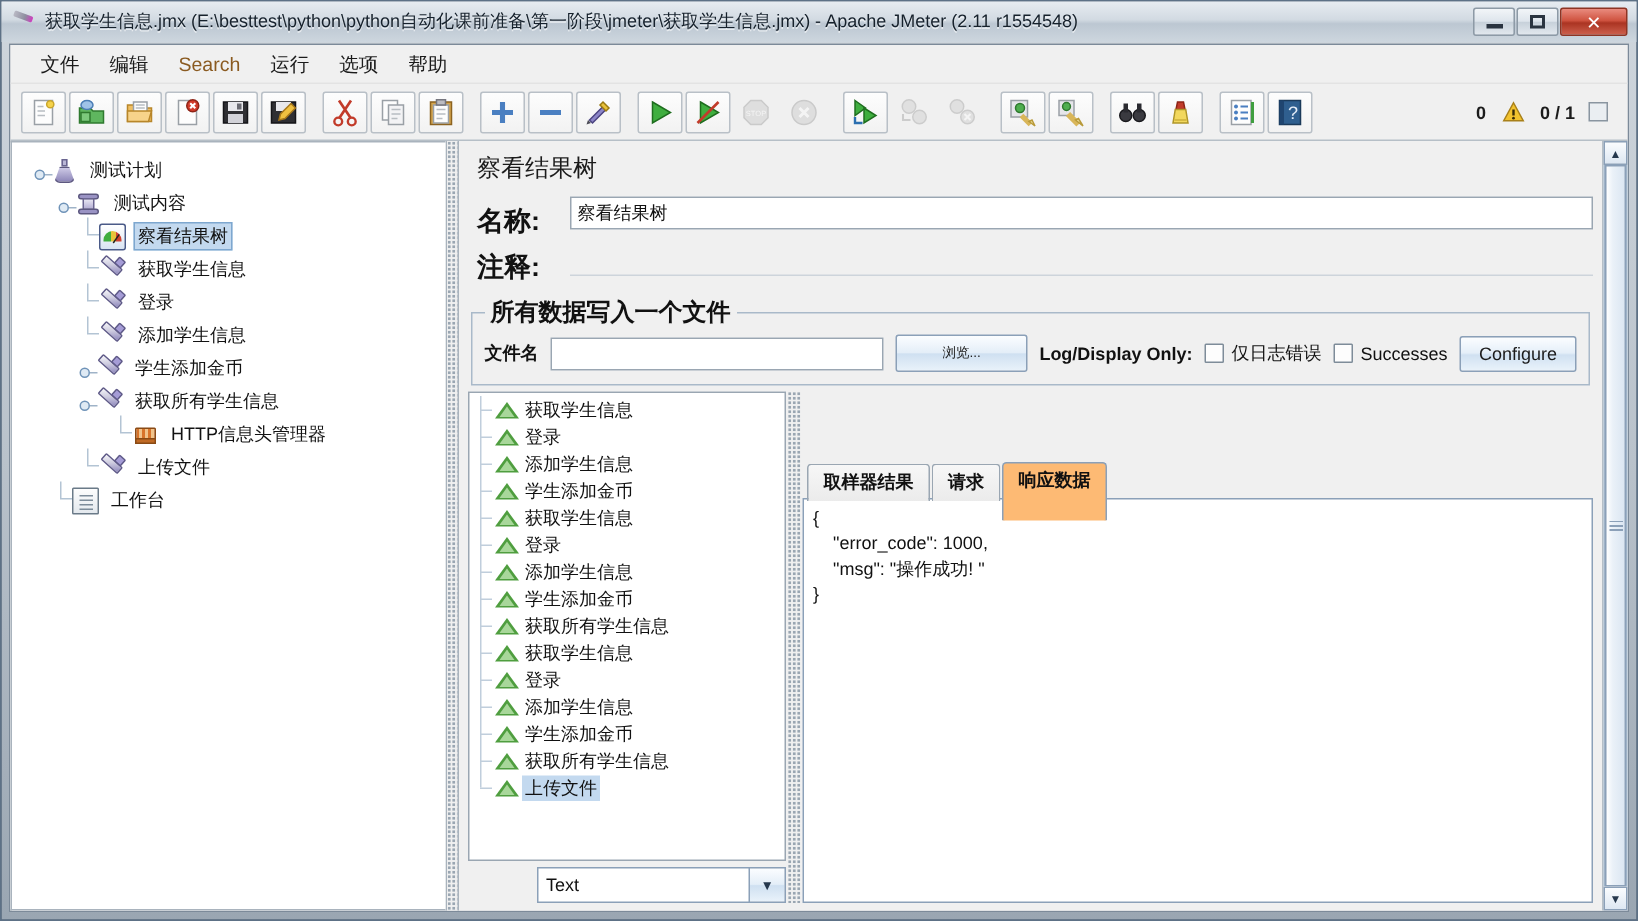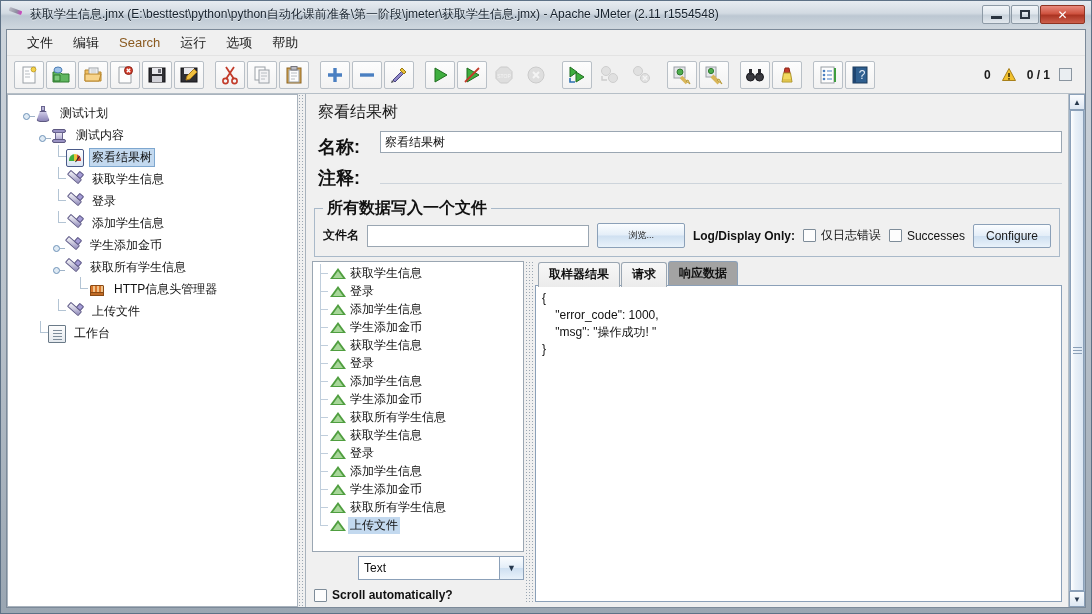--- a/index.html
+++ b/index.html
@@ -260,31 +260,31 @@
     display: flex; align-items: center; padding-left: 5px;
   }
   .jcombo-arrow {
     width: 24px; height: 24px; border: 1px solid #8ba0b8; border-left: none;
     background: linear-gradient(180deg,#fbfdff 0%, #e4eef8 48%, #cfe0f1 52%, #e9f2fa 100%);
     display: flex; align-items: center; justify-content: center; font-size: 9px; color: #26384d;
   }
   .scroll-auto-row { display: flex; align-items: center; margin-top: 8px; padding-left: 2px; }
 
   #tabs-col { flex: 1 1 auto; display: flex; flex-direction: column; min-width: 0; }
-  .tabstrip { display: flex; align-items: flex-start; height: 24px; padding-left: 3px; }
+  .tabstrip { display: flex; align-items: flex-start; height: 24px; padding-left: 3px; margin-top: 47px; }
   .tab {
     font-size: 12px; font-weight: bold; color: #111;
     padding: 3px 10px 4px 10px; margin-right: 1px;
     border: 1px solid #9aa6b2; border-bottom: none;
     border-radius: 3px 3px 0 0;
     background: linear-gradient(180deg,#f7f7f7,#ebebeb);
     position: relative; top: 1px;
   }
   .tab.active {
-    background: #a3a3a3; border-color: #8ba0b8; top: 0; padding-bottom: 3px;
+    background: #fdba74; border-color: #8ba0b8; top: 0; padding-bottom: 18px;
   }
   .tabpane {
     flex: 1 1 auto; border: 1px solid #8ba0b8; background: #ffffff;
     min-height: 0; overflow: hidden; padding: 4px 6px;
   }
   pre.resp {
     margin: 0; font-family: "Liberation Sans", sans-serif;
     font-size: 12px; color: #111; line-height: 17px; white-space: pre;
   }
   .searchbar {
@@ -890,24 +890,20 @@
                   <span class="rlbl sel">上传文件</span>
                 </div>
 
               </div>
 
               <div class="combo-row">
                 <div class="jcombo">Text</div>
                 <div class="jcombo-arrow">▼</div>
               </div>
 
-              <label class="scroll-auto-row chk">
-                <span class="chkbox"></span>
-                <span style="font-weight:bold;">Scroll automatically?</span>
-              </label>
             </div>
 
             <div id="mid-splitter"></div>
 
             <div id="tabs-col">
               <div class="tabstrip">
                 <div class="tab">取样器结果</div>
                 <div class="tab">请求</div>
                 <div class="tab active">响应数据</div>
               </div>

